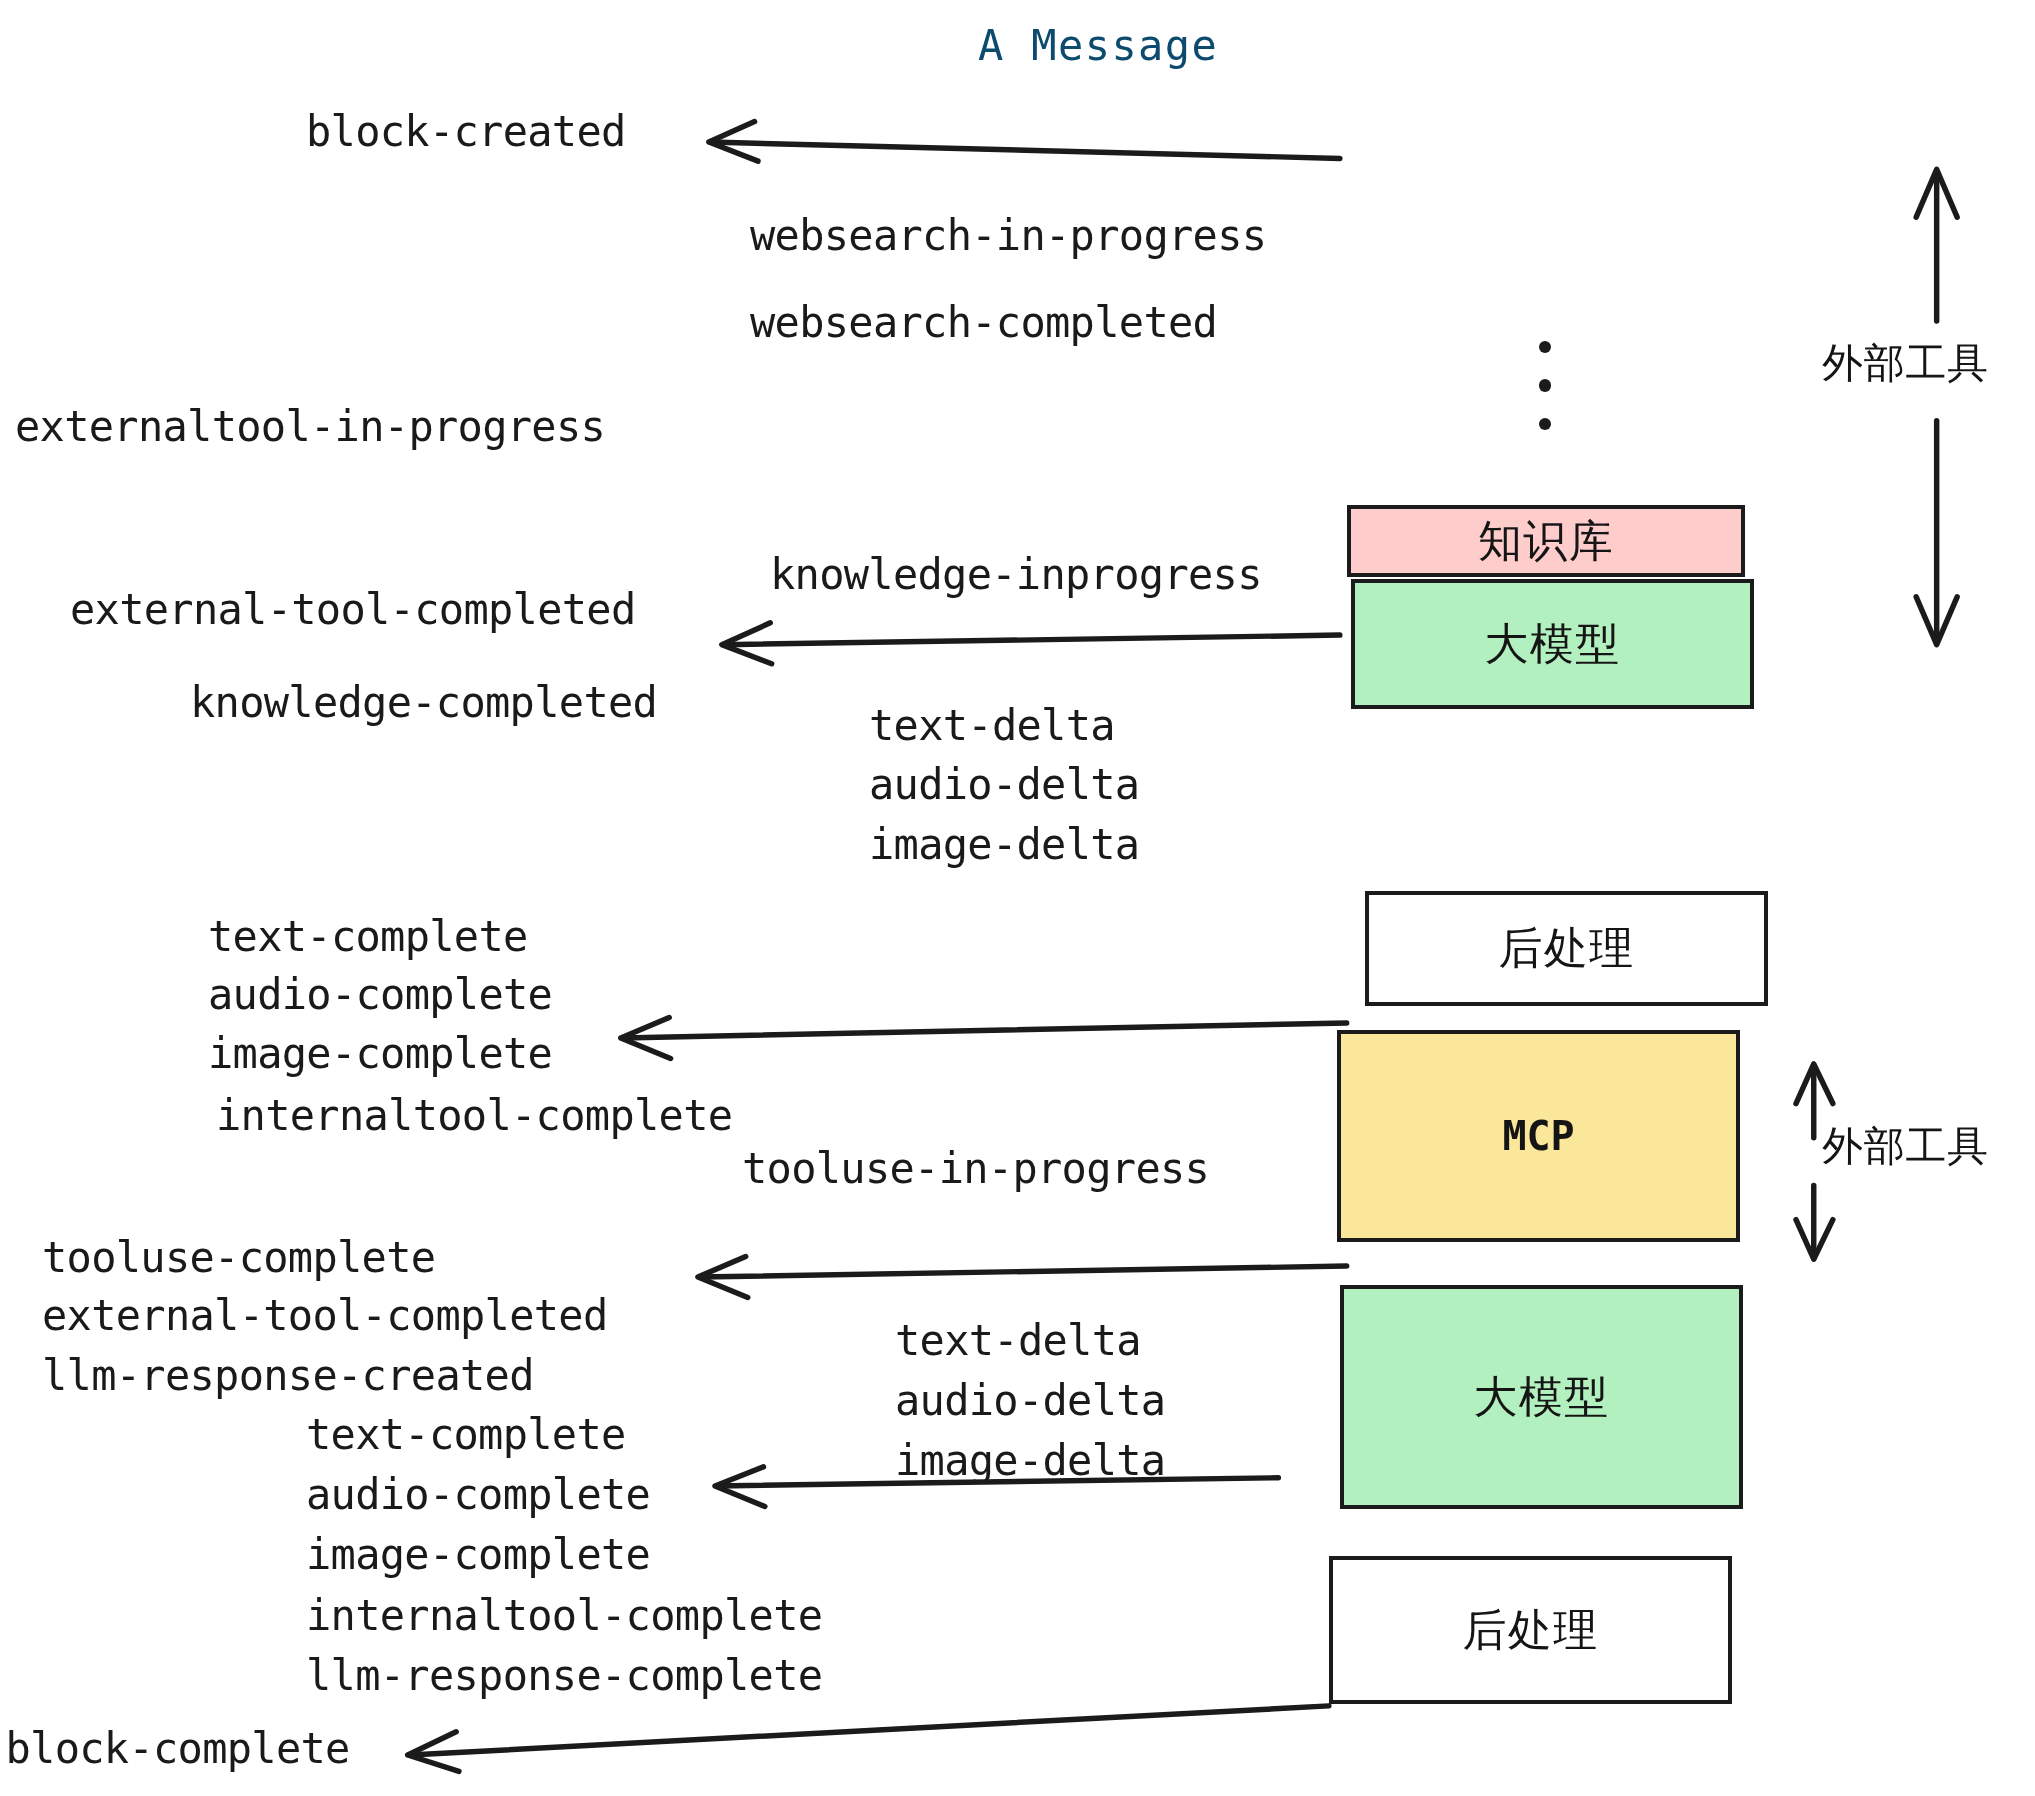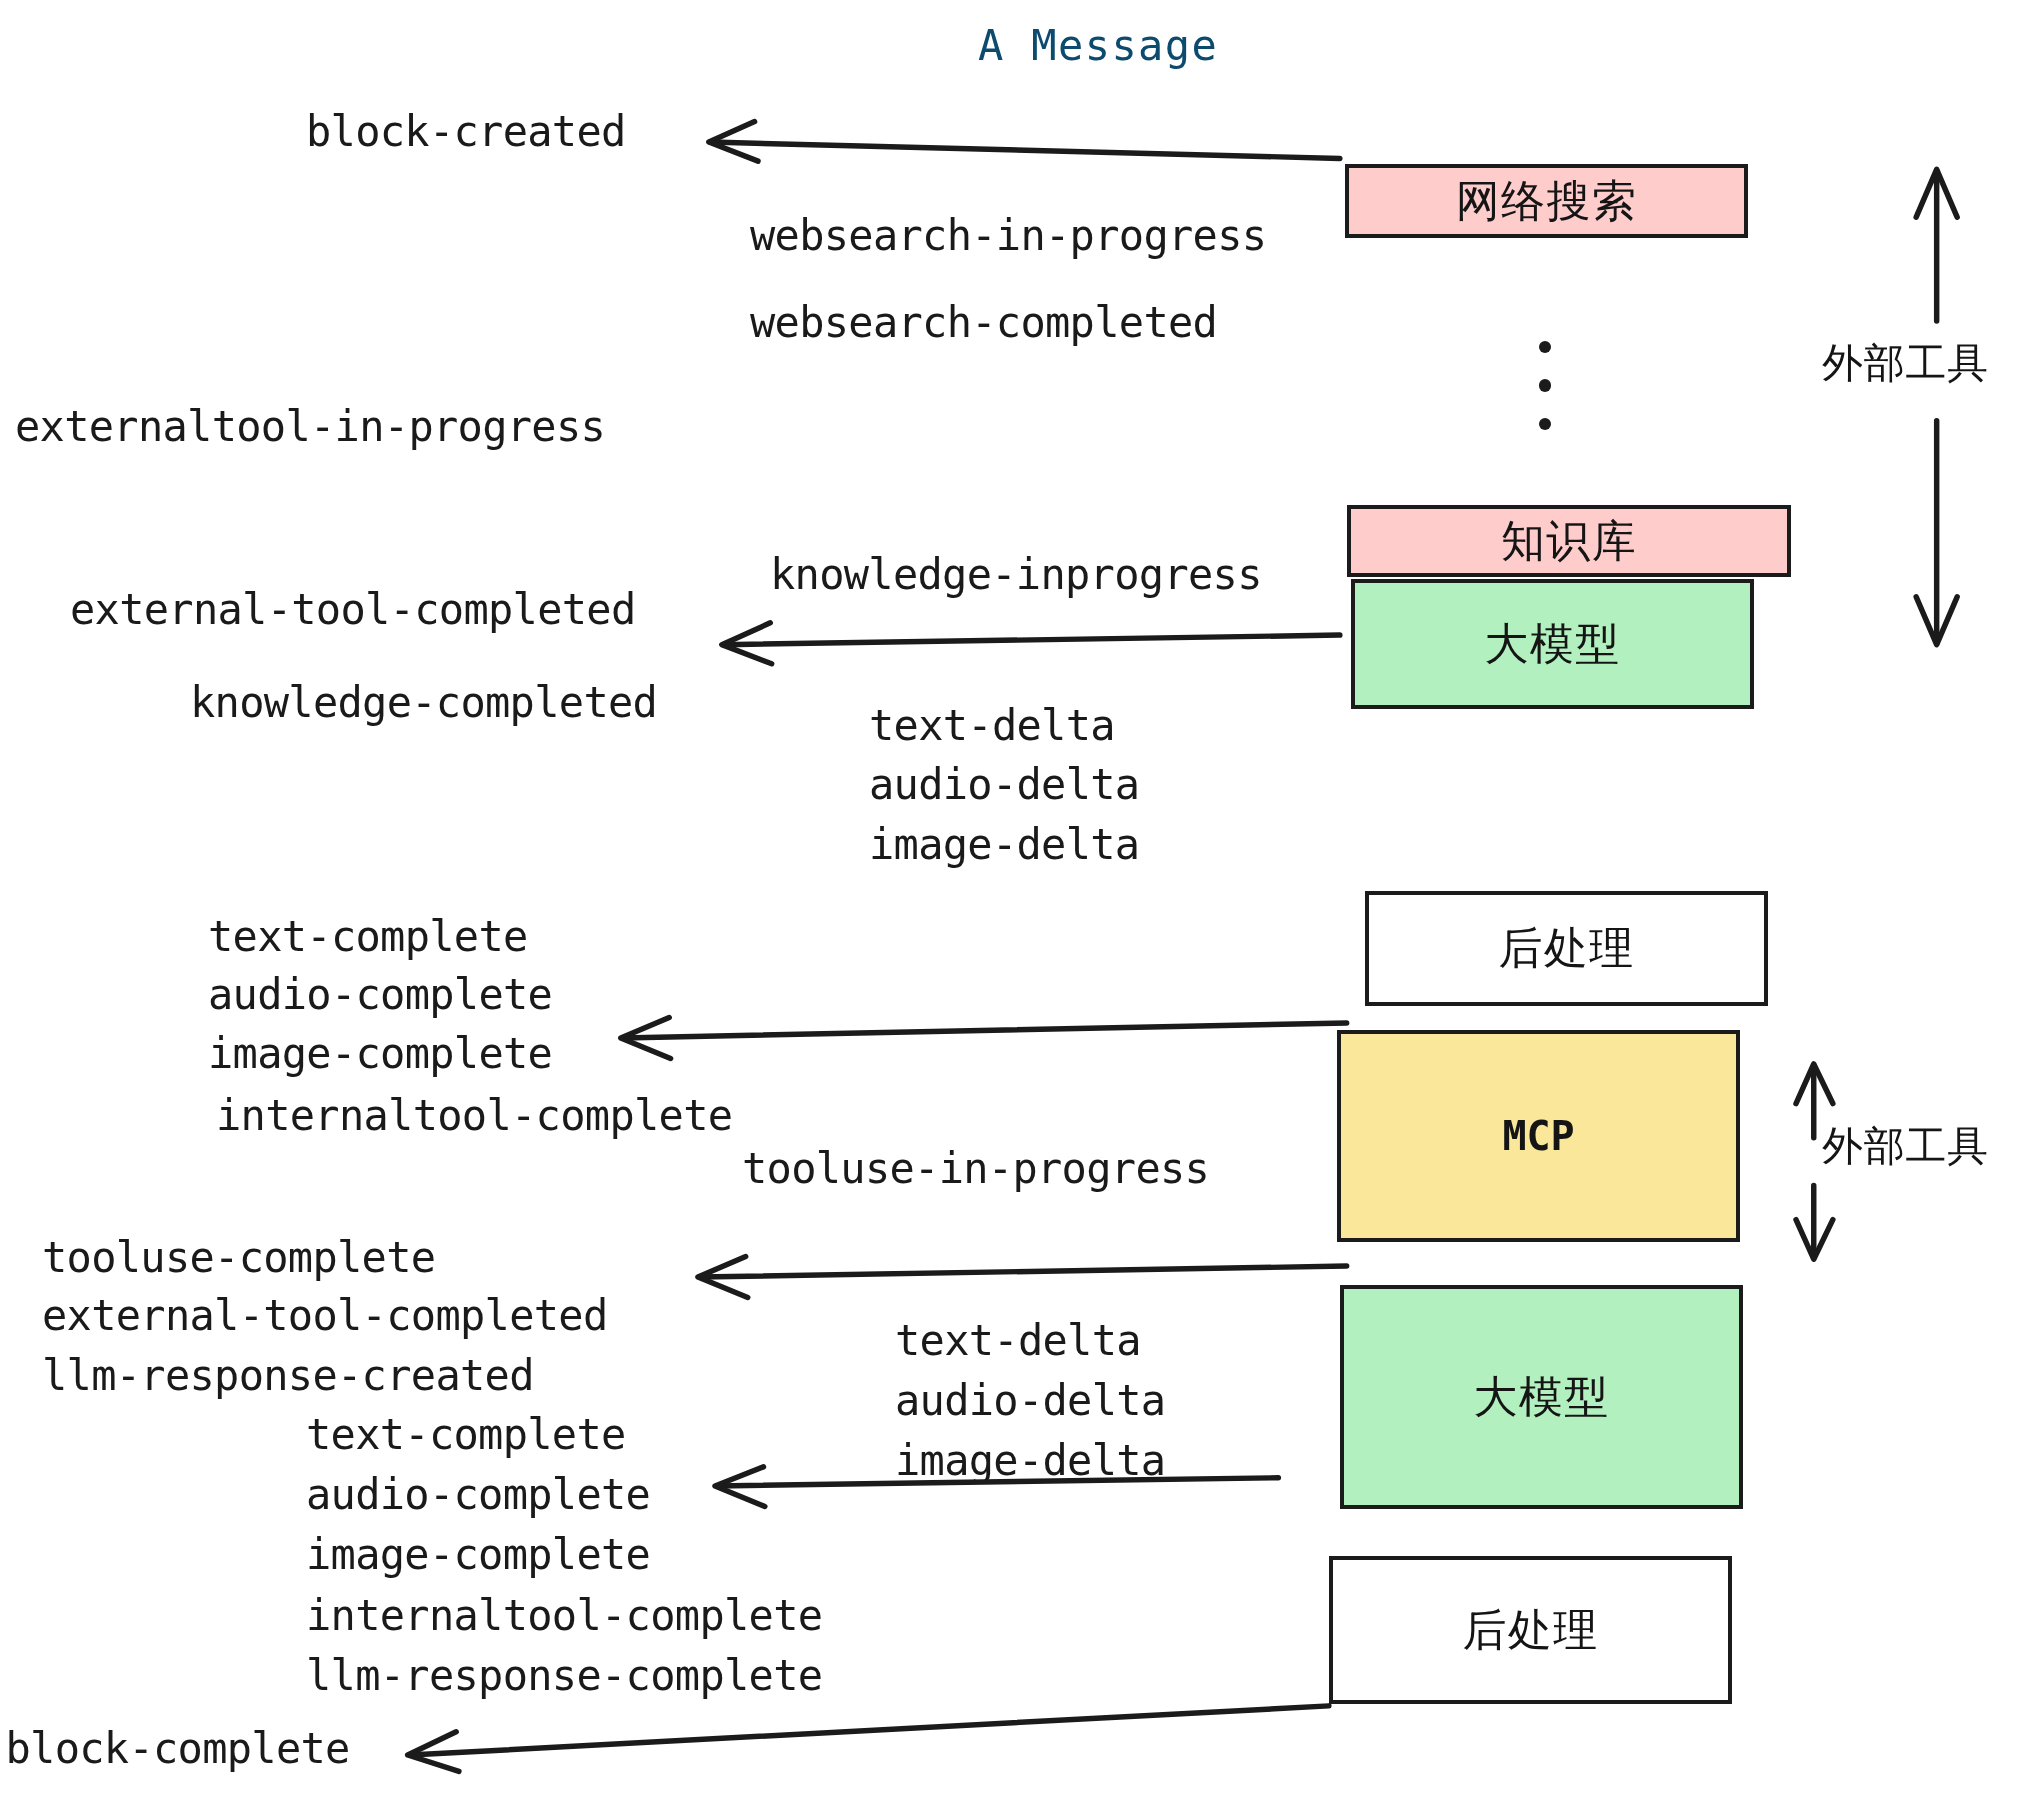--- a/index.html
+++ b/index.html
@@ -77,31 +77,28 @@
     pointer-events:none;
   }
 </style>
 </head>
 <body>
 
 <div id="stage">
 
   <div class="title" style="left:978px;top:20.5px;">A Message</div>
 
-  <div class="box" style="left:1345px;top:164px;width:403px;height:74px;background:#ffcccc;">
-    <span>网络搜索</span>
-  </div>
 
   <div class="dots" style="left:1539px;top:341px;width:12.3px;height:89px;">
     <i></i>
     <i></i>
     <i></i>
   </div>
 
-  <div class="box" style="left:1347px;top:505px;width:444px;height:72px;background:#ffcccc;justify-content:center;">
+  <div class="box" style="left:1347px;top:505px;width:398px;height:72px;background:#ffcccc;justify-content:center;">
     <span>知识库</span>
   </div>
 
   <div class="box" style="left:1351px;top:579px;width:403px;height:130px;background:#b3f0c0;">
     <span>大模型</span>
   </div>
 
   <div class="box" style="left:1365px;top:891px;width:403px;height:115px;background:#ffffff;">
     <span>后处理</span>
   </div>

